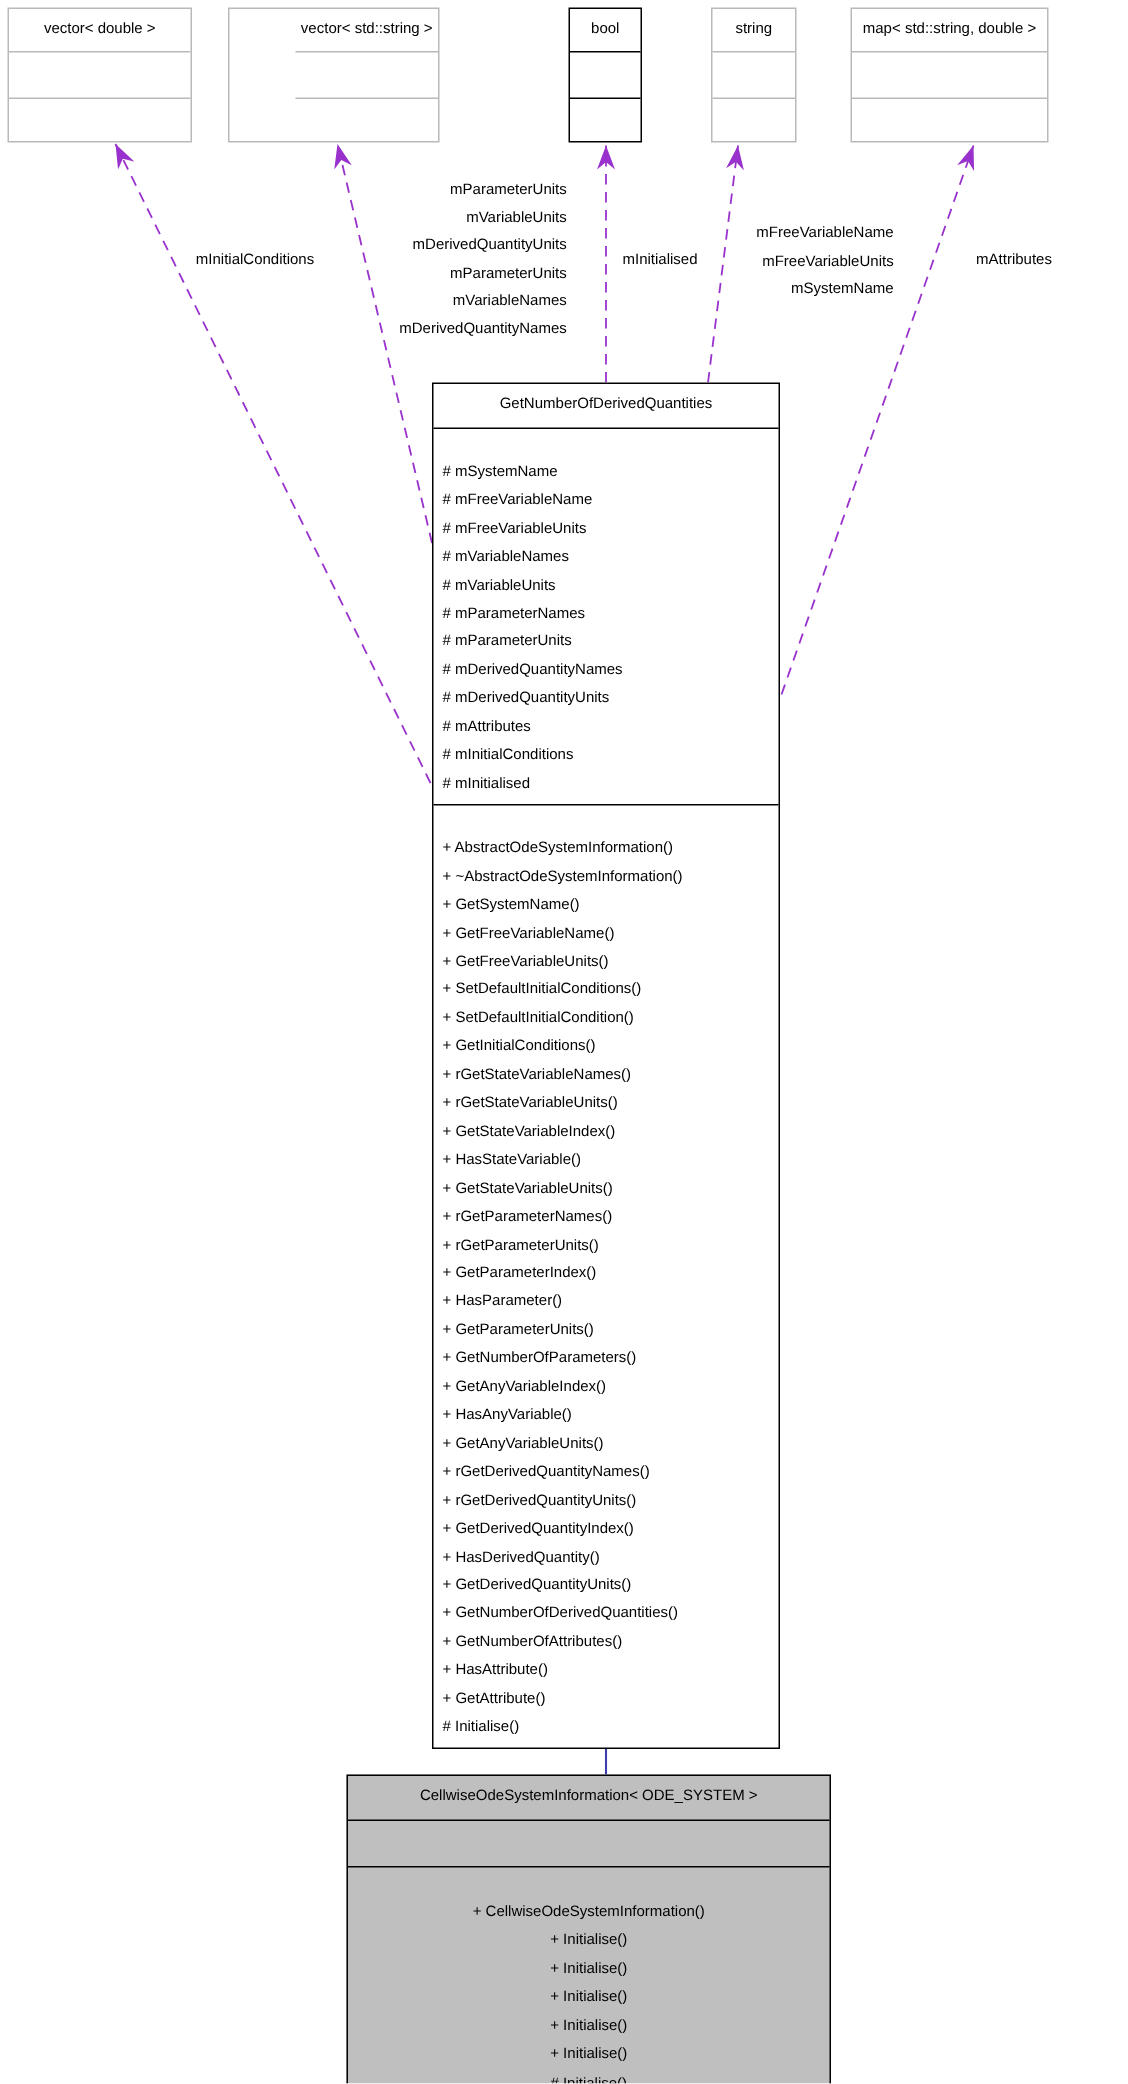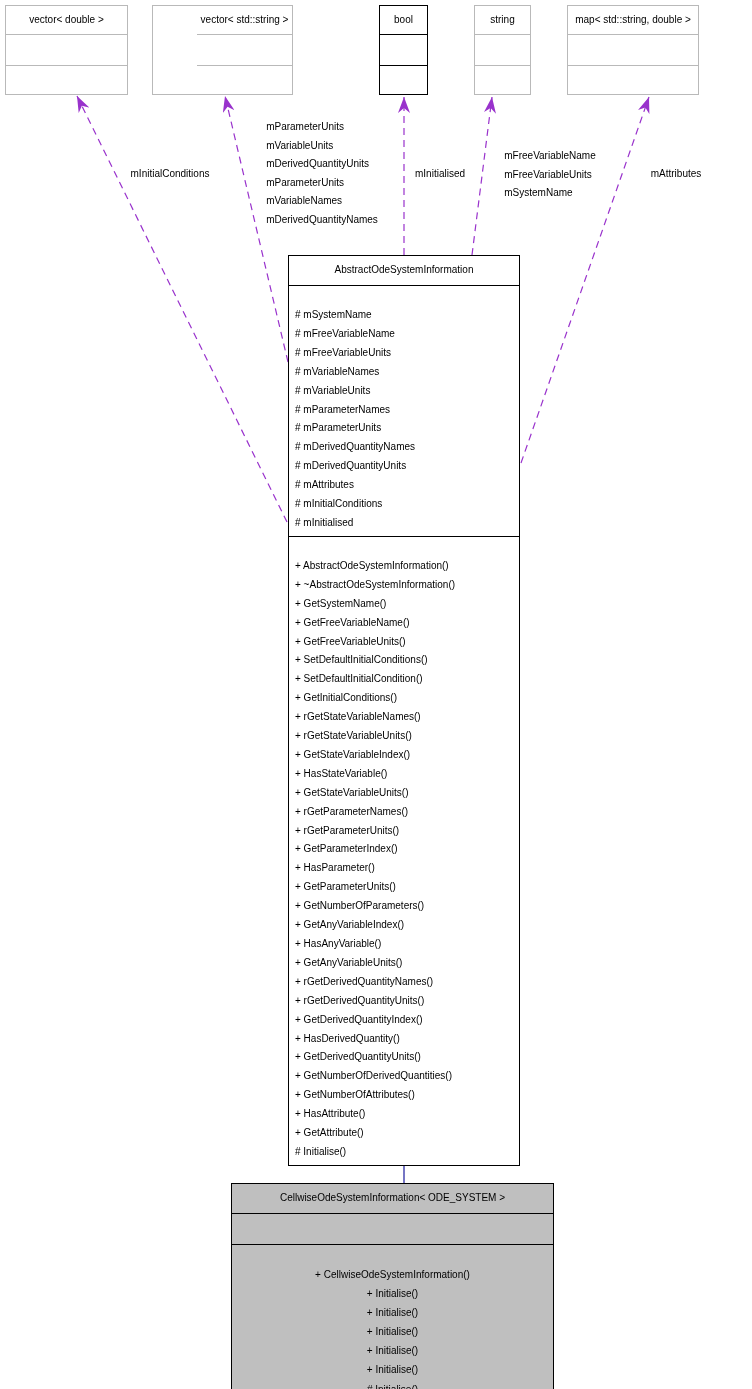--- a/index.html
+++ b/index.html
@@ -18,21 +18,21 @@
   .sec{box-sizing:border-box;}
   .s1{height:31px;}
   .s2{height:28px;}
   .classbox .title{height:29px;line-height:28px;}
   .members{padding:3px 0;margin-top:17px;}
   .members .member{line-height:18.9px;padding:0 6px;white-space:nowrap;}
   .classbox .attrs{border-bottom:1px solid #000000;}
   .node.derived{background:#bfbfbf;}
   .derived .members .member{line-height:19.1px;text-align:center;}
   .edge-label{
-    position:absolute;transform:translateX(-50%);text-align:left;
+    position:absolute;transform:translateX(-50%);text-align:right;
     line-height:18.6px;white-space:nowrap;z-index:2;
   }
 </style>
 </head>
 <body>
 
 <div id="canvas">
 
   <svg id="edges" width="752" height="1389" viewBox="0 0 752 1389">
     <defs>
@@ -73,21 +73,21 @@
     <div class="sec s2"></div>
   </div>
 
   <div class="node light" style="left:567px;top:5px;width:132px;">
     <div class="title">map&lt; std::string, double &gt;</div>
     <div class="sec s1"></div>
     <div class="sec s2"></div>
   </div>
 
   <div class="node dark classbox" style="left:288px;top:255px;width:232px;">
-    <div class="title">AbstractOdeSystemInformation</div>
+    <div class="title">GetNumberOfDerivedQuantities</div>
     <div class="members attrs">
         <div class="member"># mSystemName</div>
         <div class="member"># mFreeVariableName</div>
         <div class="member"># mFreeVariableUnits</div>
         <div class="member"># mVariableNames</div>
         <div class="member"># mVariableUnits</div>
         <div class="member"># mParameterNames</div>
         <div class="member"># mParameterUnits</div>
         <div class="member"># mDerivedQuantityNames</div>
         <div class="member"># mDerivedQuantityUnits</div>

